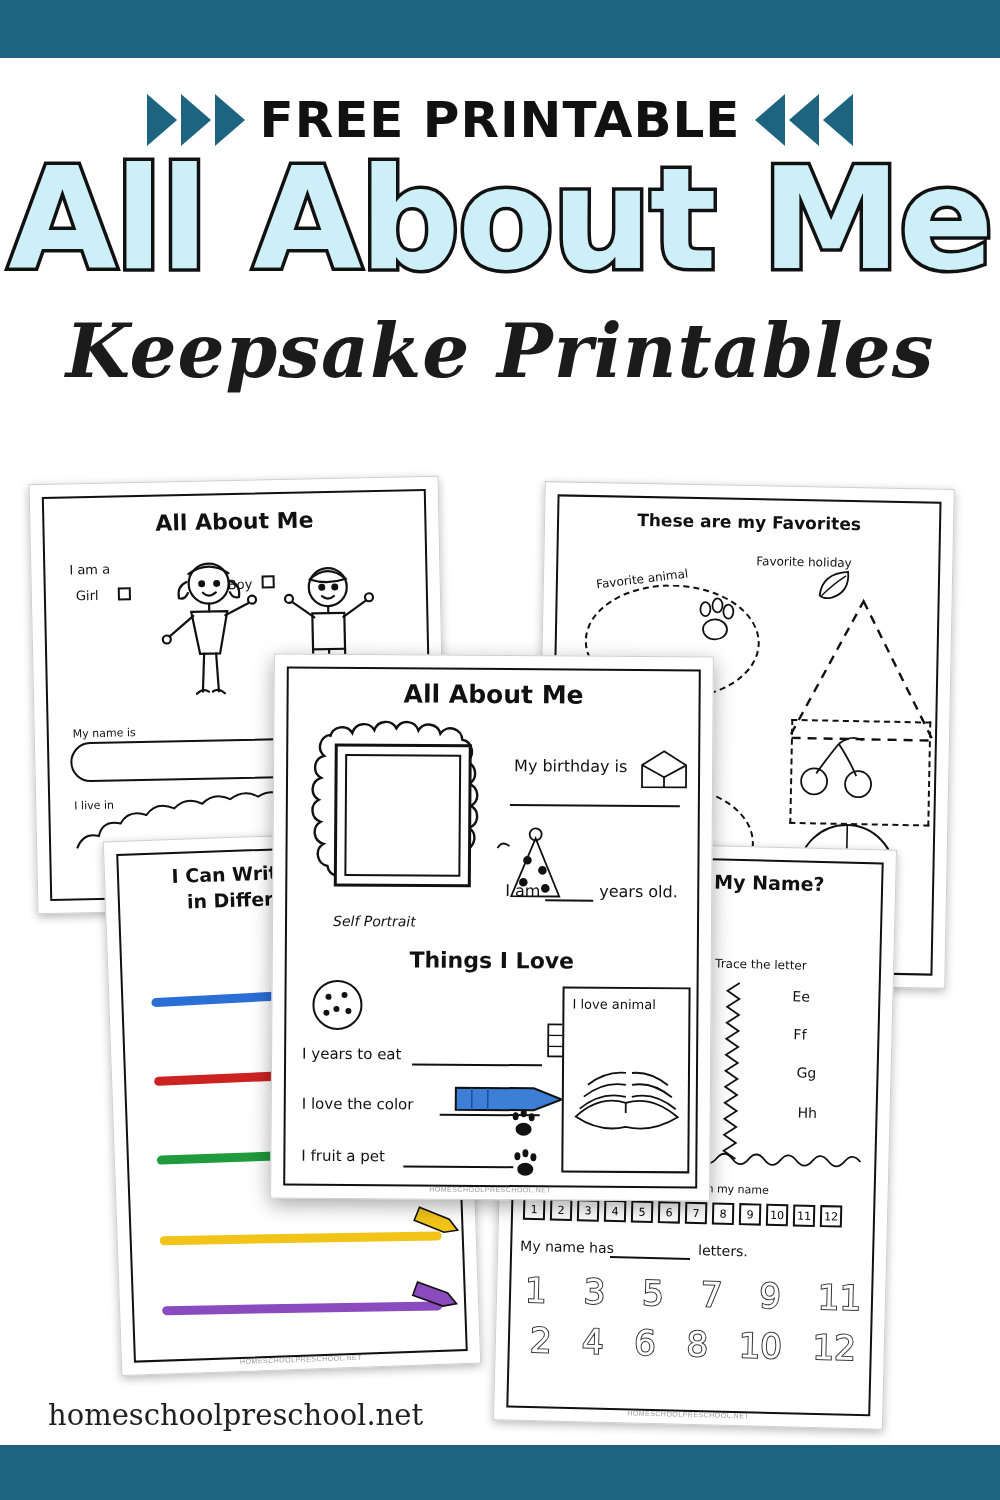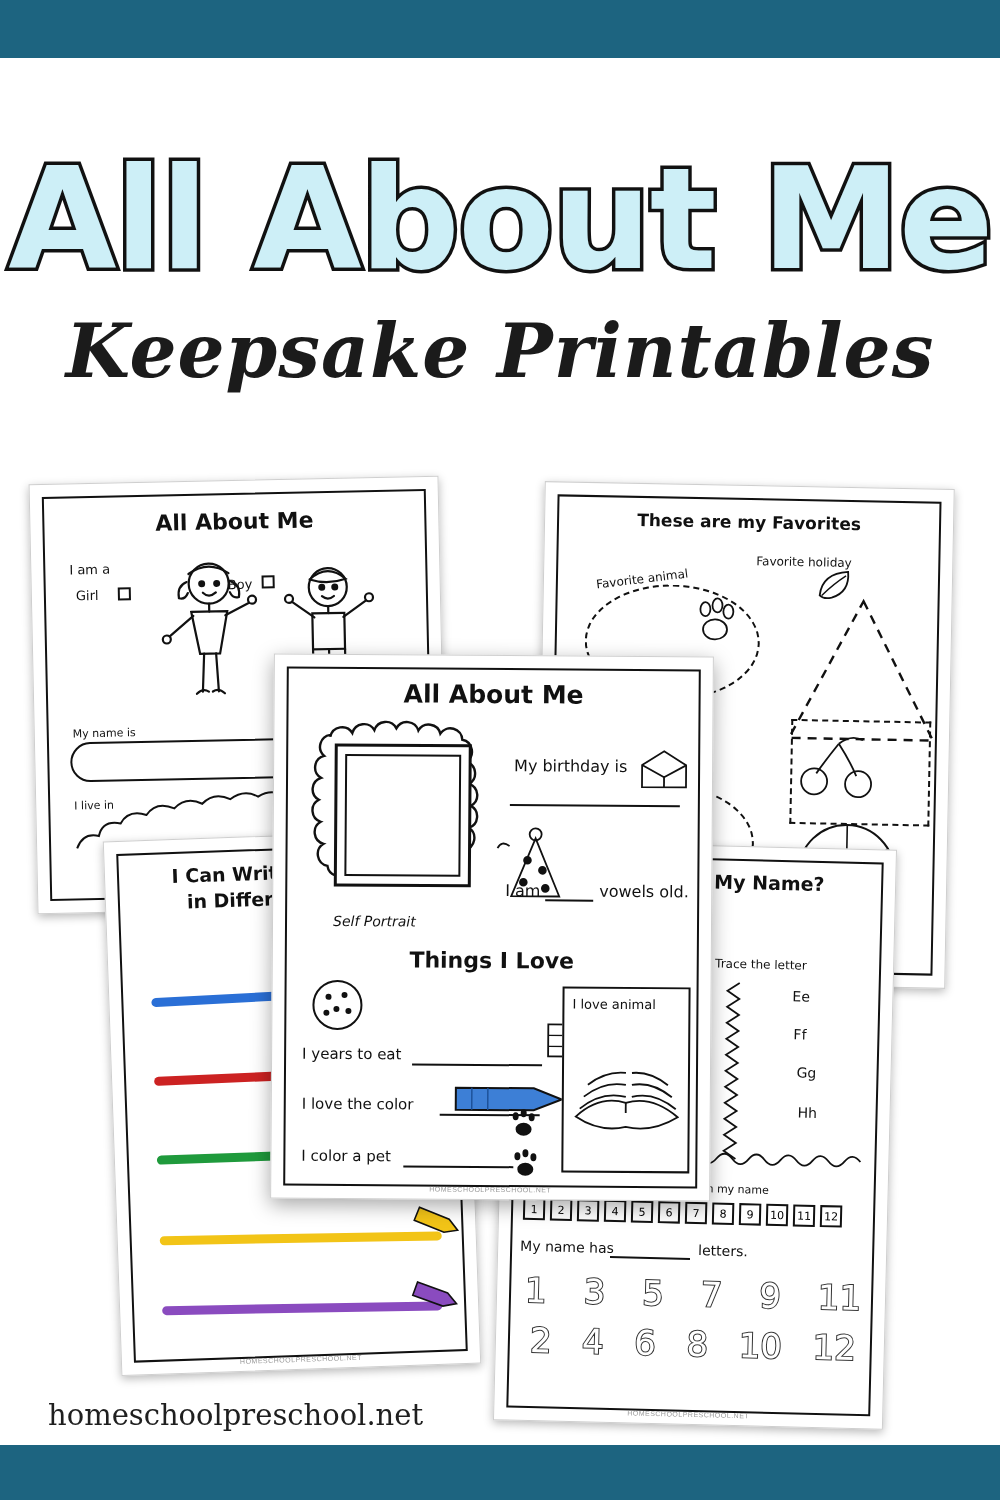--- a/index.html
+++ b/index.html
@@ -117,20 +117,33 @@
   }
   svg { display:block; overflow:visible; }
 </style>
 </head>
 <body>
 
 <div class="top-bar"></div>
 <div class="bottom-bar"></div>
 
 <div class="header">
+  <div class="free-line">
+    <span class="chev-group">
+      <i class="chev"></i>
+        <i class="chev"></i>
+        <i class="chev"></i>
+    </span>
+    <span class="free-text">FREE PRINTABLE</span>
+    <span class="chev-group">
+      <i class="chev left"></i>
+        <i class="chev left"></i>
+        <i class="chev left"></i>
+    </span>
+  </div>
   <div class="title-main">All About Me</div>
   <div class="title-sub">Keepsake Printables</div>
 </div>
 
 <div class="collage">
 
   <div class="sheet" id="sheet1">
     <div class="inner-border"></div>
     <div class="s-title">All About Me</div>
 
@@ -346,21 +359,21 @@
         <circle cx="32" cy="34" r="3.4" fill="#111"></circle>
         <circle cx="47" cy="44" r="3.4" fill="#111"></circle>
         <circle cx="28" cy="56" r="3.4" fill="#111"></circle>
         <circle cx="50" cy="62" r="3.4" fill="#111"></circle>
         <path d="M14 20 q-8 -6 -12 2"></path>
       </g>
     </svg>
 
     <div class="t" style="left:232px; top:225px; font-size:16px;">I am</div>
     <div class="line" style="left:272px; top:243px; width:48px;"></div>
-    <div class="t" style="left:326px; top:225px; font-size:16px;">vowels old.</div>
+    <div class="t" style="left:326px; top:225px; font-size:16px;">years old.</div>
 
     <div class="things-title" style="top:292px;">Things I Love</div>
 
     <svg style="position:absolute; left:34px; top:322px;" width="62" height="56" viewBox="0 0 62 56">
       <circle cx="31" cy="28" r="24" fill="none" stroke="#111" stroke-width="2"></circle>
       <g fill="#111">
           <circle cx="22" cy="20" r="3"></circle>
           <circle cx="38" cy="18" r="3"></circle>
           <circle cx="30" cy="32" r="3"></circle>
           <circle cx="20" cy="36" r="3"></circle>
@@ -374,21 +387,21 @@
       <path d="M22 6 v32 M40 6 v32 M4 17 h54 M4 28 h54" stroke="#111" stroke-width="1.4" fill="none"></path>
     </svg>
 
     <div class="t" style="left:30px; top:440px; font-size:15px;">I love the color</div>
     <div class="line" style="left:168px; top:458px; width:100px;"></div>
     <svg style="position:absolute; left:178px; top:418px;" width="120" height="50" viewBox="0 0 120 50">
       <path d="M6 14 h78 l28 11 l-28 11 h-78 Z" fill="#3d7fd6" stroke="#111" stroke-width="2"></path>
       <path d="M22 14 v22 M38 14 v22" stroke="#1b4f96" stroke-width="1.4"></path>
     </svg>
 
-    <div class="t" style="left:30px; top:492px; font-size:15px;">I color a pet</div>
+    <div class="t" style="left:30px; top:492px; font-size:15px;">I fruit a pet</div>
     <div class="line" style="left:132px; top:510px; width:110px;"></div>
     <svg style="position:absolute; left:236px; top:452px;" width="34" height="32" viewBox="0 0 34 32">
       <g fill="#111">
           <ellipse cx="8" cy="8" rx="3" ry="4"></ellipse>
           <ellipse cx="16" cy="5" rx="3" ry="4"></ellipse>
           <ellipse cx="24" cy="9" rx="3" ry="4"></ellipse>
           <ellipse cx="16" cy="21" rx="8" ry="6.5"></ellipse>
         </g>
     </svg>
     <svg style="position:absolute; left:238px; top:492px;" width="34" height="32" viewBox="0 0 34 32">

